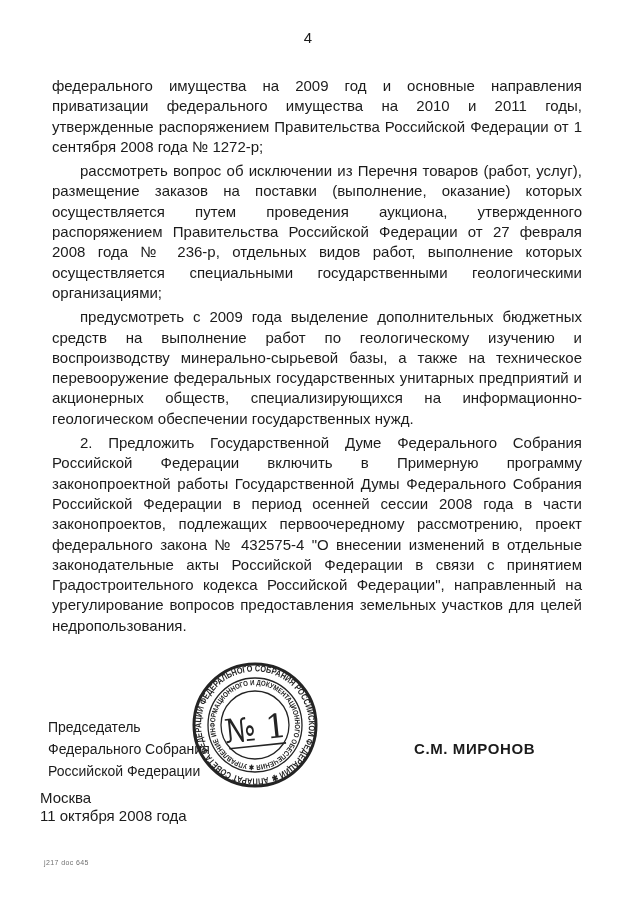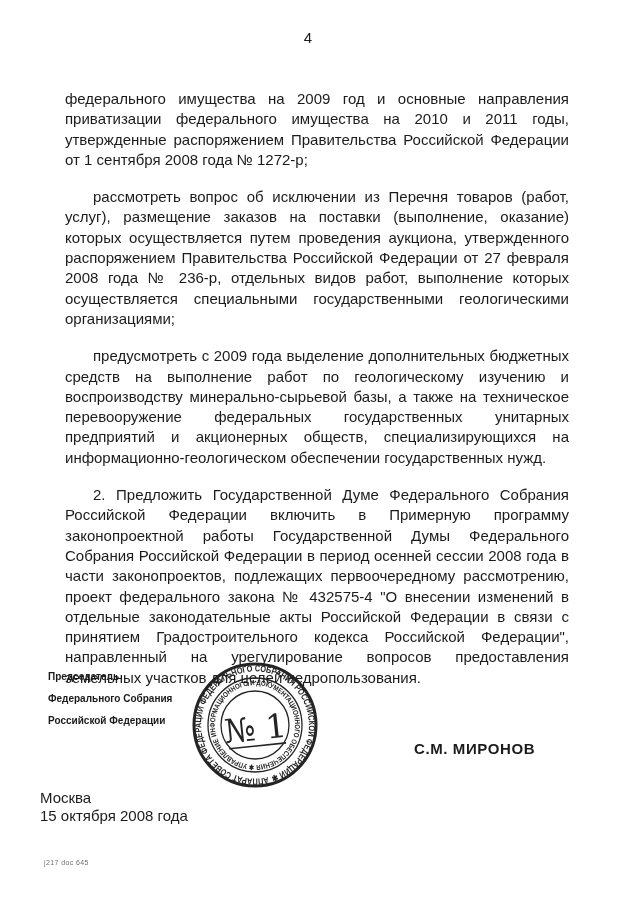--- a/index.html
+++ b/index.html
@@ -24,27 +24,27 @@
     color: #1b1b1b;
   }
   .body-text {
     position: absolute;
     left: 48px; top: 72px; width: 538px;
     font-size: 15px;
     line-height: 20.3px;
     text-align: justify;
     color: #1b1b1b;
   }
-  .body-text p { margin: 17px; text-indent: 28px; }
+  .body-text p { margin: 4px; text-indent: 28px; }
   .body-text p.no-indent { text-indent: 0; }
   .signature-title {
     position: absolute;
-    left: 48px; top: 666px;
-    font-size: 10px;
-    font-weight: bold;
+    left: 48px; top: 716px;
+    font-size: 14px;
+    font-weight: normal;
     line-height: 22px;
     white-space: nowrap;
   }
   .signature-name {
     position: absolute;
     left: 414px; top: 740px;
     font-size: 15px;
     font-weight: bold;
     letter-spacing: 0.6px;
     white-space: nowrap;
@@ -112,18 +112,18 @@
     <g transform="rotate(-6 64 64)">
       <line x1="36" y1="85" x2="93" y2="85" stroke="#242424" stroke-width="1.6"></line>
       <text x="64" y="79" text-anchor="middle" font-family="DejaVu Serif, serif" font-size="33">№ 1</text>
     </g>
   </svg>
 
   <div class="signature-name">С.М. МИРОНОВ</div>
 
   <div class="issuance">
     <div>Москва</div>
-    <div>15 октября 2008 года</div>
+    <div>11 октября 2008 года</div>
   </div>
 
   <div class="footer-note">j217 doc  645</div>
 
 </div>
 
 </body></html>

